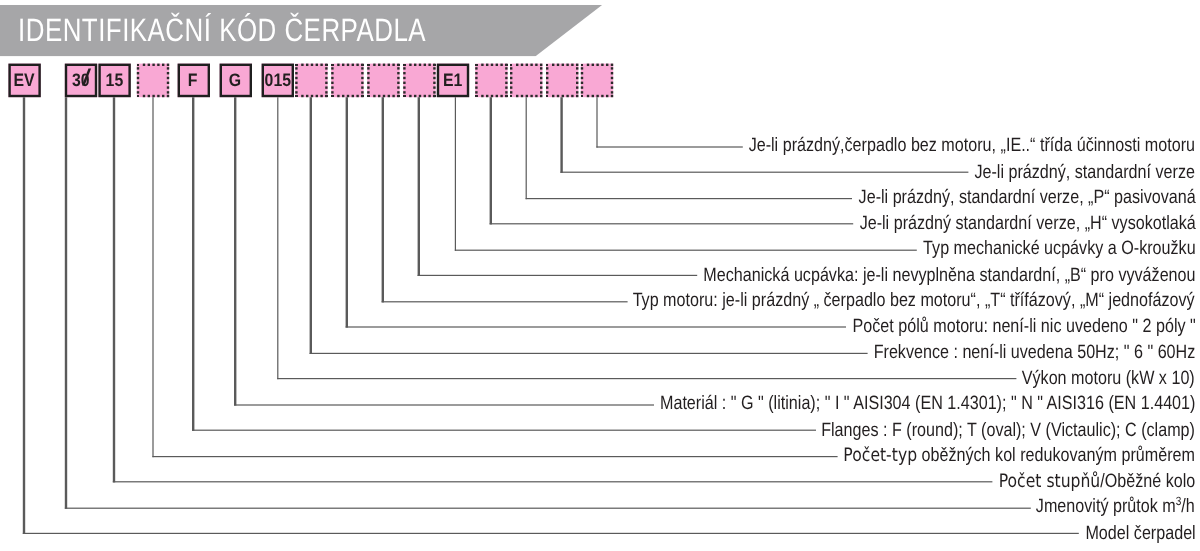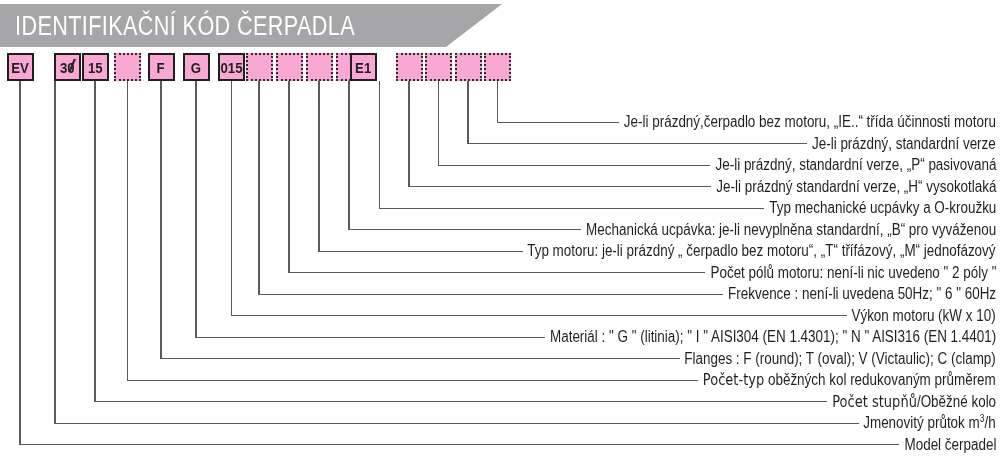--- a/index.html
+++ b/index.html
@@ -80,21 +80,21 @@
       </div>
       <div class="code-box dotted" style="left: 275.5px; top: 53px;">
         <span class="val"></span>
       </div>
       <div class="code-box dotted" style="left: 305.5px; top: 53px;">
         <span class="val"></span>
       </div>
       <div class="code-box dotted" style="left: 335.5px; top: 53px;">
         <span class="val"></span>
       </div>
-      <div class="code-box solid" style="left: 350px; top: 53px;">
+      <div class="code-box solid" style="left: 364px; top: 53px;">
         <span class="val">E1</span>
       </div>
       <div class="code-box dotted" style="left: 395.5px; top: 53px;">
         <span class="val"></span>
       </div>
       <div class="code-box dotted" style="left: 425px; top: 53px;">
         <span class="val"></span>
       </div>
       <div class="code-box dotted" style="left: 454.5px; top: 53px;">
         <span class="val"></span>

